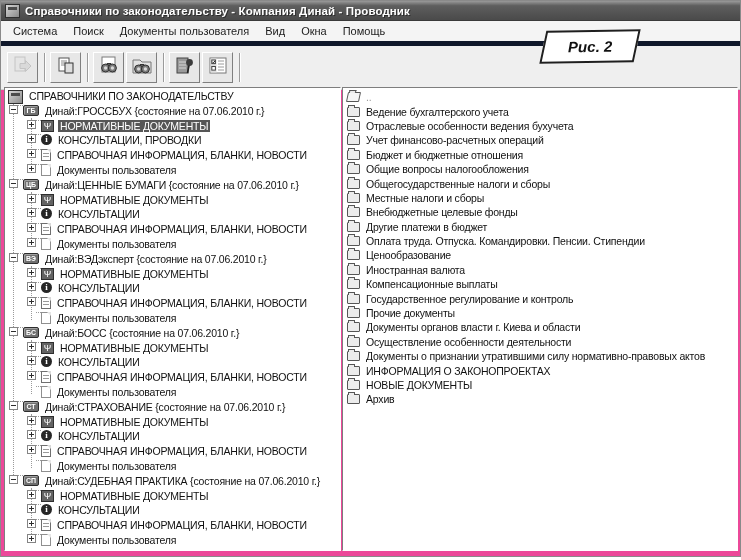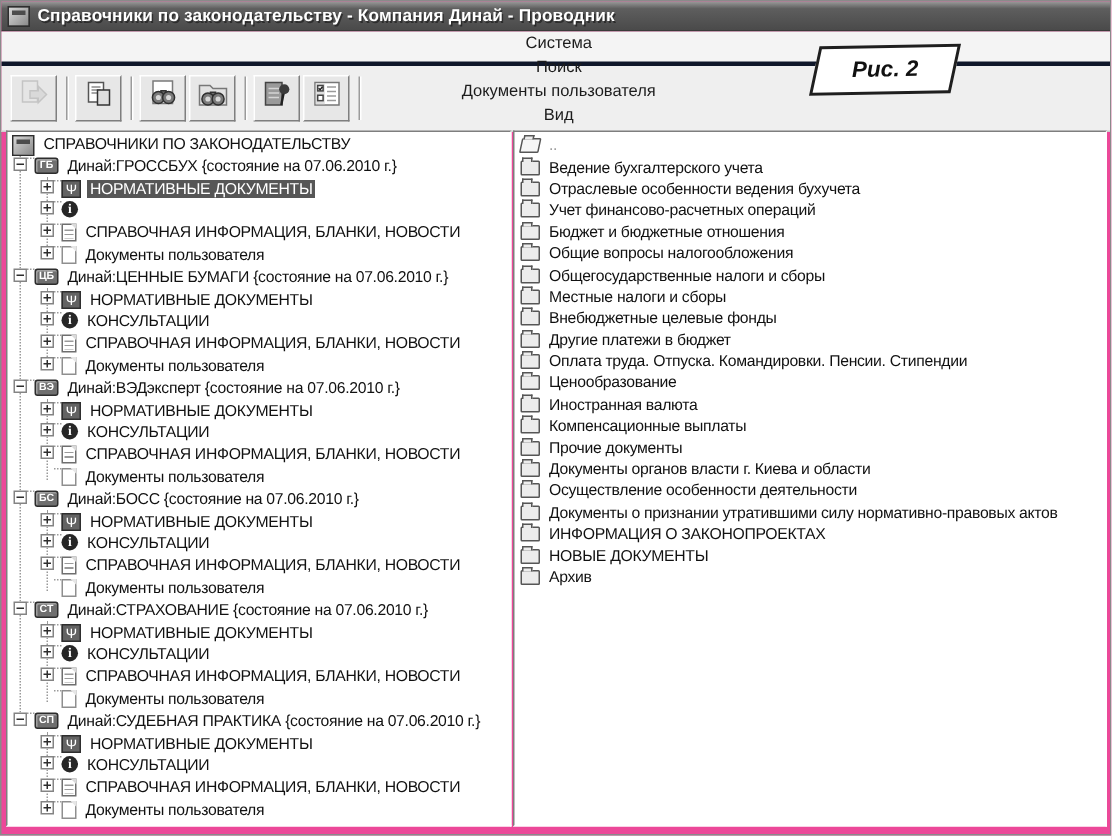--- a/index.html
+++ b/index.html
@@ -9,22 +9,22 @@
           background:#ec4899;}
   
   .titlebar{height:19px;background:linear-gradient(#9a9a9a,#5e5e5e 25%,#4a4a4a);
             display:flex;align-items:center;padding:0 4px;gap:5px;border-bottom:1px solid #3a3a3a;}
   .titlebar .title{color:#fff;font-size:11.5px;font-weight:bold;letter-spacing:.1px;
                    text-shadow:1px 1px 0 rgba(0,0,0,.45);white-space:nowrap;}
   .ic-app{width:13px;height:12px;background:linear-gradient(135deg,#d7d7d7,#8a8a8a);
           border:1px solid #2e2e2e;position:relative;flex:0 0 auto;}
   .ic-app::after{content:'';position:absolute;left:2px;right:2px;top:2px;height:3px;background:#4c4c4c;}
   
-  .menubar{height:20px;background:#f4f4f4;border-bottom:3px solid #0f172a;
-           display:flex;align-items:center;padding-left:4px;flex-direction:column;}
+  .menubar{height:20px;background:#f4f4f4;border-bottom:5px solid #0f172a;
+           display:flex;align-items:center;padding-left:4px;}
   .menu-item{font-size:11px;color:#1c1c1c;padding:2px 8px;white-space:nowrap;}
   
   .toolbar{height:43px;background:#efefef;border-bottom:1px solid #cfcfcf;
            display:flex;align-items:center;padding-left:6px;}
   .tbtn{width:31px;height:31px;background:#e7e7e7;border:1px solid;
         border-color:#ffffff #7f7f7f #7f7f7f #ffffff;display:flex;align-items:center;
         justify-content:center;margin-right:2px;box-sizing:border-box;}
   .tbtn.disabled svg{opacity:.45;}
   .tsep{width:0;height:29px;border-left:1px solid #9b9b9b;border-right:1px solid #ffffff;
         margin:0 4px;}
@@ -197,20 +197,21 @@
               <span class="ic-emblem">Ψ</span>
               <span class="gap4"></span>
               <span class="txt sel">НОРМАТИВНЫЕ ДОКУМЕНТЫ</span>
             </div>
             <div class="trow">
               <span class="pad-c"></span>
               <span class="exp plus"></span>
               <span class="stub"></span>
               <span class="ic-info">i</span>
               <span class="gap4"></span>
+              <span class="txt">КОНСУЛЬТАЦИИ, ПРОВОДКИ</span>
             </div>
             <div class="trow">
               <span class="pad-c"></span>
               <span class="exp plus"></span>
               <span class="stub"></span>
               <span class="ic-doc"></span>
               <span class="gap4"></span>
               <span class="txt">СПРАВОЧНАЯ ИНФОРМАЦИЯ, БЛАНКИ, НОВОСТИ</span>
             </div>
             <div class="trow">
@@ -488,20 +489,24 @@
           <div class="lrow">
             <span class="ic-folder"></span>
             <span class="txt">Иностранная валюта</span>
           </div>
           <div class="lrow">
             <span class="ic-folder"></span>
             <span class="txt">Компенсационные выплаты</span>
           </div>
           <div class="lrow">
             <span class="ic-folder"></span>
+            <span class="txt">Государственное регулирование и контроль</span>
+          </div>
+          <div class="lrow">
+            <span class="ic-folder"></span>
             <span class="txt">Прочие документы</span>
           </div>
           <div class="lrow">
             <span class="ic-folder"></span>
             <span class="txt">Документы органов власти г. Киева и области</span>
           </div>
           <div class="lrow">
             <span class="ic-folder"></span>
             <span class="txt">Осуществление особенности деятельности</span>
           </div>

